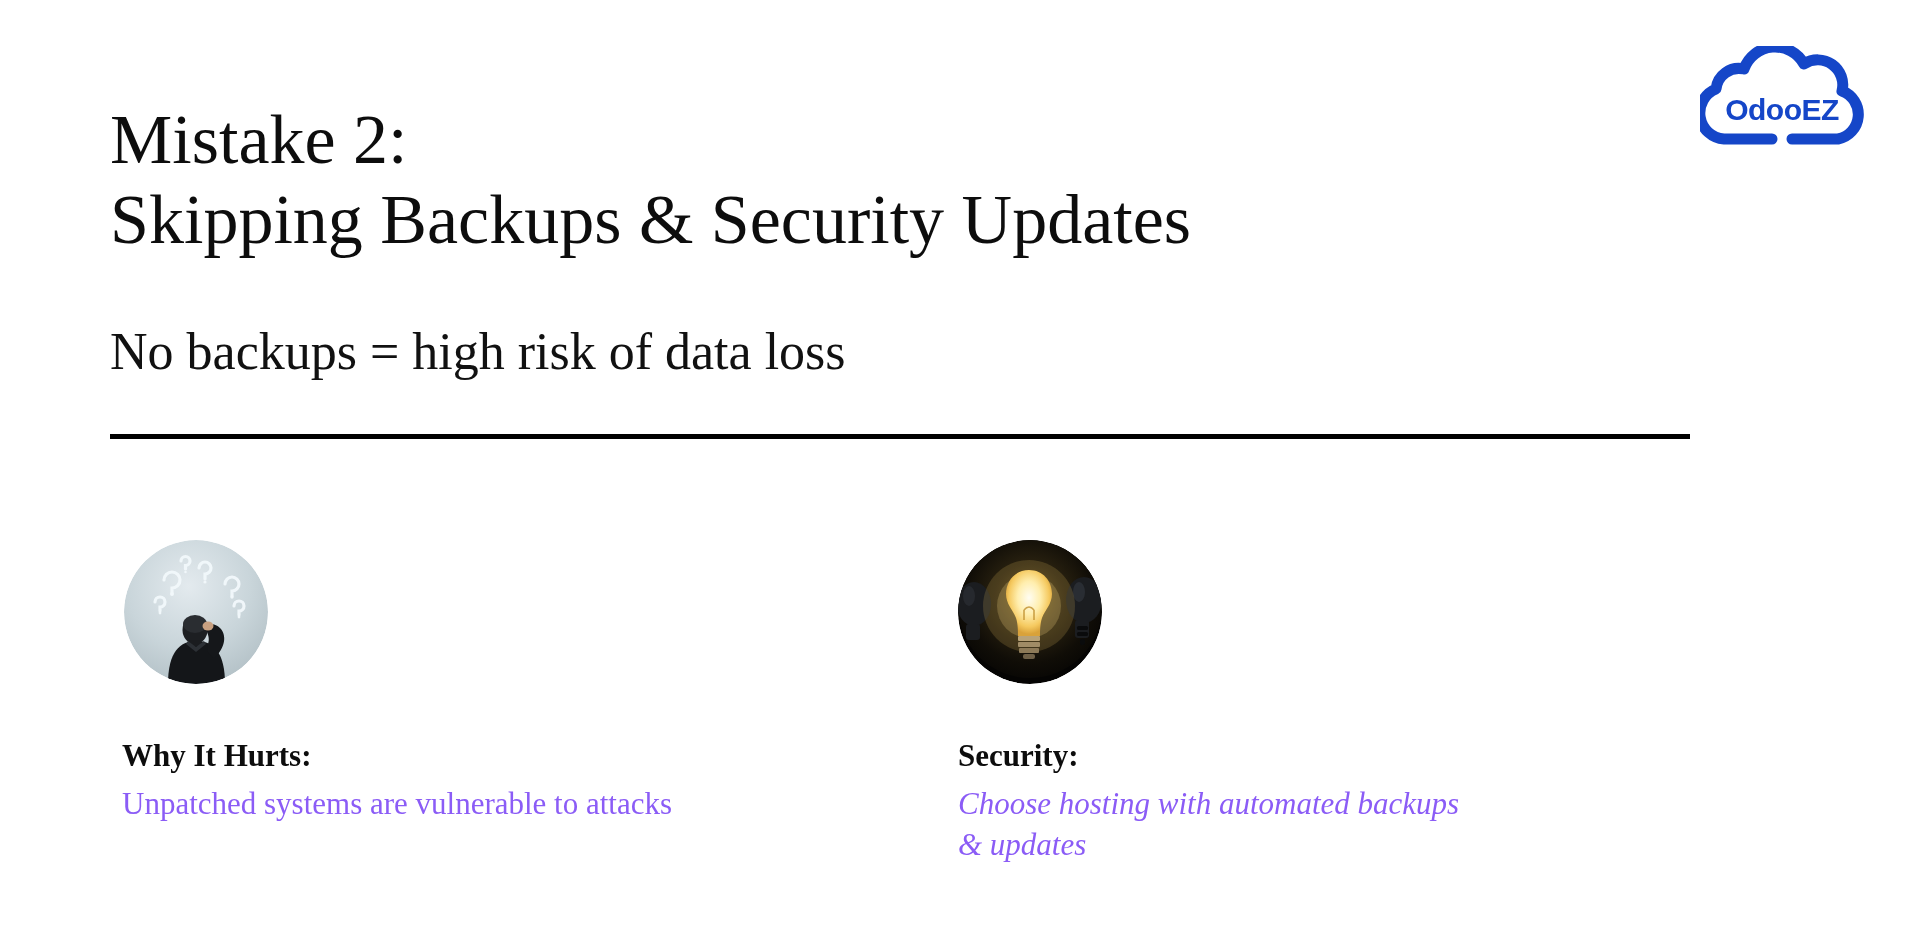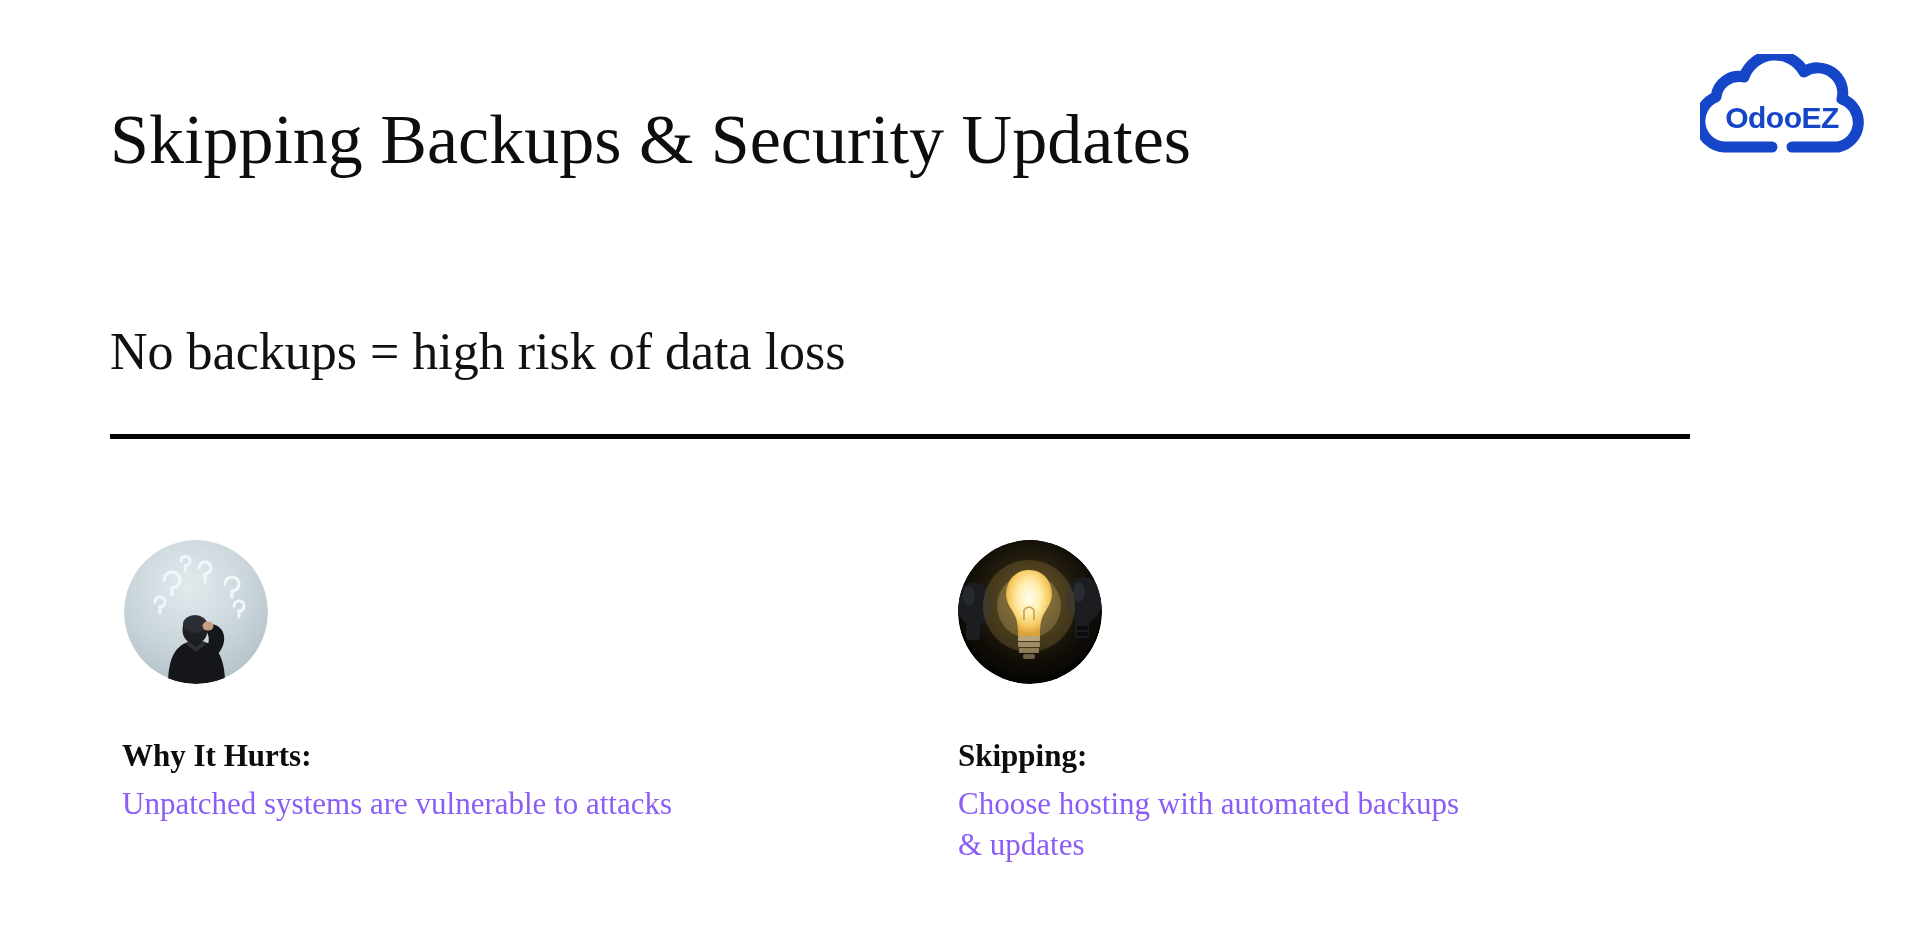--- a/index.html
+++ b/index.html
@@ -12,21 +12,21 @@
     height: 944px;
     position: relative;
     overflow: hidden;
     font-family: "Liberation Serif", "DejaVu Serif", serif;
     color: #111111;
   }
 
   
   .logo {
     position: absolute;
-    top: 54px;
+    top: 46px;
     left: 1700px;
     width: 165px;
     height: 100px;
   }
   .logo svg { display: block; width: 165px; height: 100px; }
 
   
   .title-block {
     position: absolute;
     left: 110px;
@@ -102,21 +102,21 @@
     white-space: nowrap;
   }
   .col-body {
     margin-top: 7px;
     font-size: 31px;
     line-height: 41px;
     font-weight: 400;
     color: #8b5cf6;
     width: 600px;
   }
-  .col-right .col-body { width: 520px; }
+  .col-right .col-body { width: 520px; font-style: italic; }
 </style>
 </head>
 <body>
 
 <div class="logo">
   <svg viewBox="0 0 165 100" xmlns="http://www.w3.org/2000/svg">
     <defs>
       <clipPath id="cloudClip">
         <rect x="0" y="0" width="165" height="100"></rect>
       </clipPath>
@@ -131,20 +131,21 @@
                A 25 25 0 0 1 142 45
                A 25 25 0 0 1 138 93
                L 92 93" fill="none" stroke="#1546c8" stroke-width="11" stroke-linecap="round" stroke-linejoin="round"></path>
 
       <text x="82" y="74" text-anchor="middle" font-family="Liberation Sans, sans-serif" font-size="30" font-weight="700" fill="#1546c8" letter-spacing="-0.5">OdooEZ</text>
     </g>
   </svg>
 </div>
 
 <div class="title-block">
+  <div class="title-line">Mistake 2:</div>
   <div class="title-line">Skipping Backups &amp; Security Updates</div>
 </div>
 
 <div class="subtitle">No backups = high risk of data loss</div>
 
 <div class="divider"></div>
 
 <div class="columns">
 
   <div class="col col-left">
@@ -261,17 +262,17 @@
 
           <g>
             <rect x="60" y="96" width="22" height="5" rx="1" fill="#b9a378"></rect>
             <rect x="60" y="102" width="22" height="5" rx="1" fill="#a08c66"></rect>
             <rect x="61" y="108" width="20" height="5" rx="1" fill="#8d7a58"></rect>
             <rect x="65" y="114" width="12" height="5" rx="2" fill="#6f6047"></rect>
           </g>
         </g>
       </svg>
     </div>
-    <div class="col-heading">Skipping:</div>
+    <div class="col-heading">Security:</div>
     <div class="col-body">Choose hosting with automated backups &amp; updates</div>
   </div>
 
 </div>
 
 </body></html>

